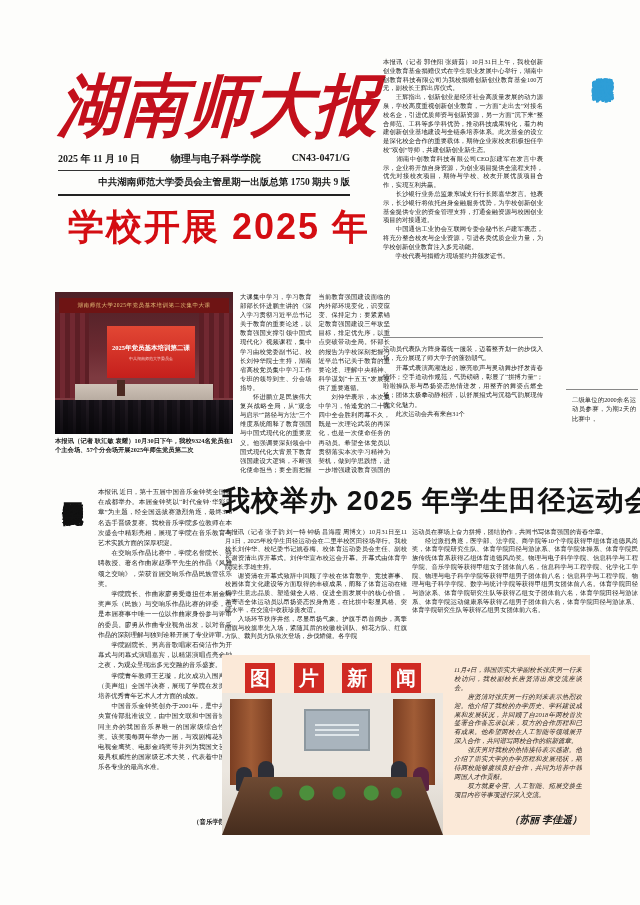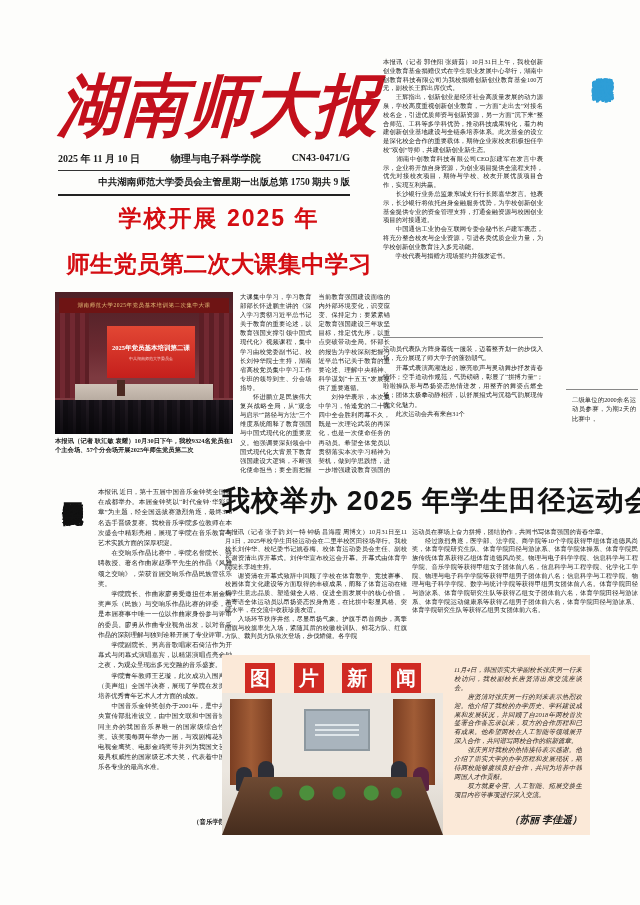--- a/index.html
+++ b/index.html
@@ -11,21 +11,21 @@
     font-size:63px;font-weight:bold;font-style:italic;color:#c3101c;letter-spacing:1px;
     transform:skewX(-3deg) scaleY(1.08);white-space:nowrap;}
   .mast-row1{left:58px;top:152px;width:292px;display:flex;justify-content:space-between;align-items:flex-start;
     font-size:10px;font-weight:bold;}
   .mast-line1{left:58px;top:170px;width:292px;height:1px;background:#333;}
   .mast-row2{left:58px;top:176px;width:292px;display:flex;justify-content:flex-end;align-items:baseline;
     font-size:9.5px;font-weight:bold;}
   .mast-line2{left:58px;top:194px;width:292px;height:2px;background:#222;}
   
   .lead-h1{left:58px;top:203px;width:322px;text-align:center;font-family:"Liberation Sans","DejaVu Sans",sans-serif;
-    font-size:23px;font-weight:bold;color:#d40d12;letter-spacing:2px;white-space:nowrap;}
+    font-size:36px;font-weight:bold;color:#d40d12;letter-spacing:2px;white-space:nowrap;}
   .lead-h2{left:58px;top:248px;width:322px;text-align:center;font-family:"Liberation Sans","DejaVu Sans",sans-serif;
     font-size:23.5px;font-weight:bold;color:#d40d12;letter-spacing:0px;white-space:nowrap;}
   
   .photo1{left:55px;top:292px;width:178px;height:142px;background:linear-gradient(#4c2026,#6b2a31 40%,#7d3a40 60%);overflow:hidden;}
   .p1-banner{position:absolute;left:4px;top:6px;right:4px;height:15px;background:#6e1414;
     color:#e6c27a;font-size:5.5px;display:flex;align-items:center;justify-content:center;white-space:nowrap;letter-spacing:.5px;}
   .p1-curtain-l{position:absolute;left:0;top:21px;width:34px;bottom:36px;background:repeating-linear-gradient(90deg,#5c1e25 0 5px,#712831 5px 10px);}
   .p1-curtain-r{position:absolute;right:0;top:21px;width:34px;bottom:36px;background:repeating-linear-gradient(90deg,#5c1e25 0 5px,#712831 5px 10px);}
   .p1-screen{position:absolute;left:52px;top:34px;width:88px;height:52px;background:linear-gradient(#e24734,#c51f1c);
     color:#fff;display:flex;flex-direction:column;align-items:center;justify-content:center;gap:3px;}
@@ -94,21 +94,20 @@
   <div class="abs mast-line1"></div>
   <div class="abs mast-row2">
     <span>中共湖南师范大学委员会主管</span>
     <span>星期一出版</span>
     <span>总第 1750 期</span>
     <span>共 9 版</span>
   </div>
   <div class="abs mast-line2"></div>
 
   <div class="abs lead-h1">学校开展 2025 年</div>
-  <div class="abs lead-h2">师生党员第二次大课集中学习</div>
 
   <div class="abs photo1">
     <div class="p1-banner">湖南师范大学2025年党员基本培训第二次集中大课</div>
     <div class="p1-curtain-l"></div>
     <div class="p1-curtain-r"></div>
     <div class="p1-screen">
       <span class="t">2025年党员基本培训第二课</span>
       <span class="s">中共湖南师范大学委员会</span>
     </div>
     <div class="p1-stage"></div>

